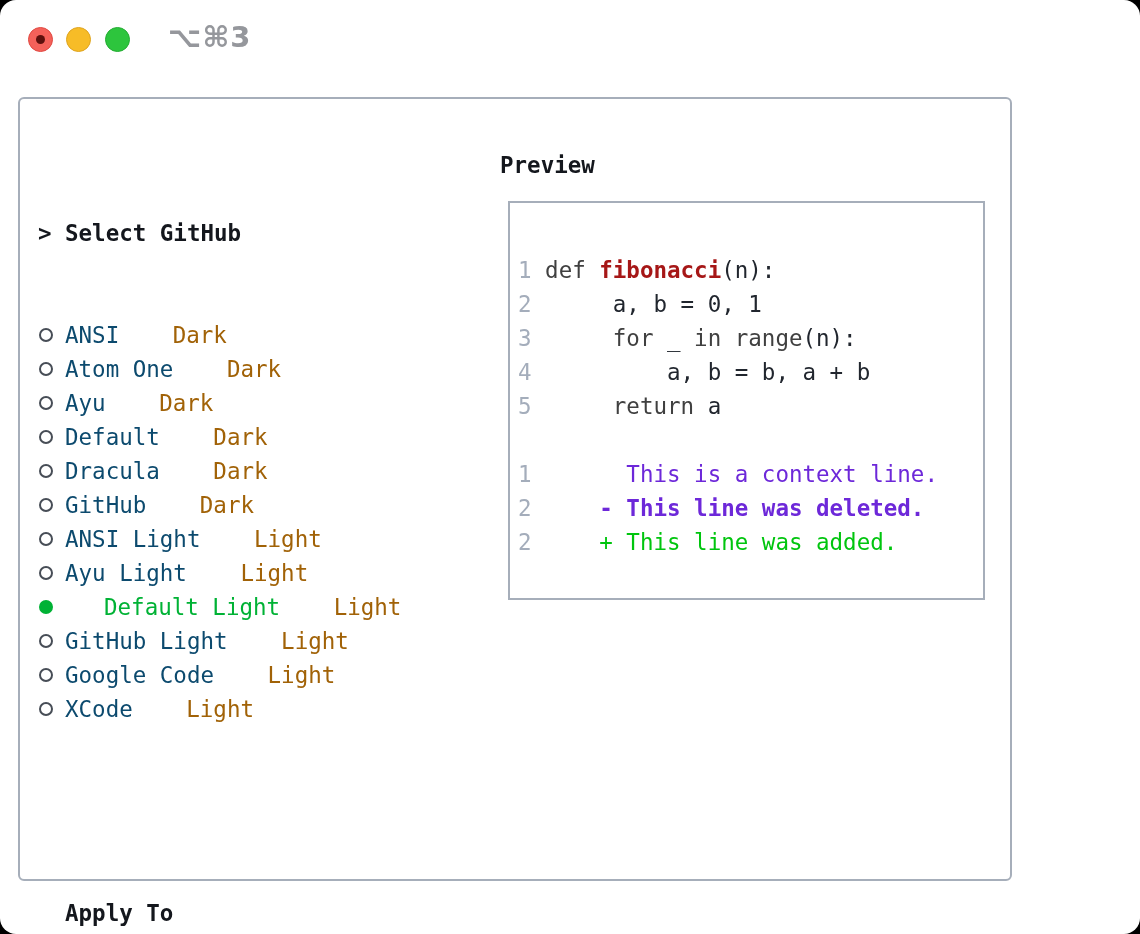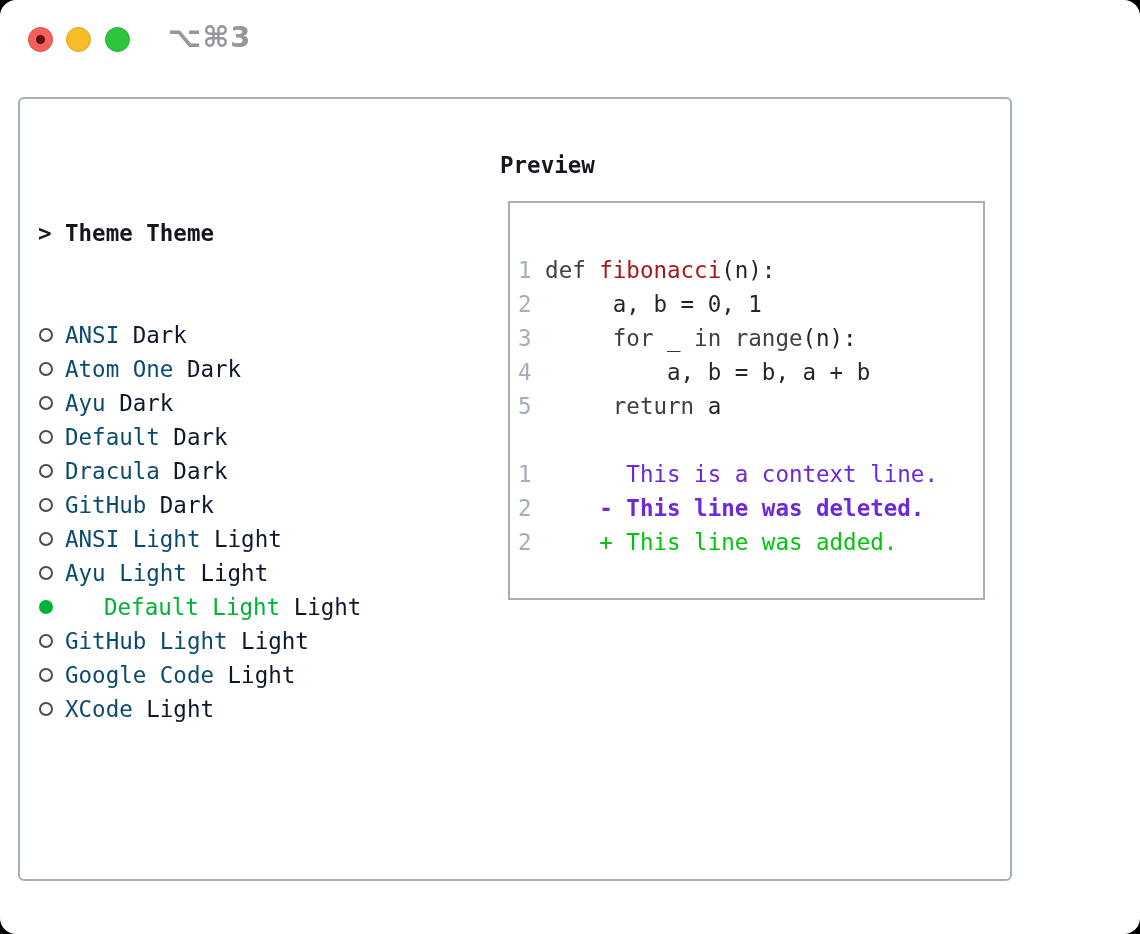--- a/index.html
+++ b/index.html
@@ -27,32 +27,32 @@
   .row{height:34px;display:flex;align-items:center;white-space:pre;}
   .spacer{height:34px;}
   .marker{width:27px;flex:none;display:flex;align-items:center;}
   .chevron{font-weight:700;color:#14171d;}
   .circle{width:14px;height:14px;border-radius:50%;border:2.5px solid #474d56;box-sizing:border-box;
           margin-left:1px;}
   .circle.sel{background:#00b235;border-color:#00b235;}
   .boldhead{font-weight:700;color:#14171d;}
   .tname{color:#0c4a6e;}
   .selname{color:#00b235;margin-left:39px;}
-  .muted{color:#0f172a;}
+  .muted{color:#a16207;margin-left:40px;}
 
   
   .preview-label{position:absolute;left:500px;top:148px;height:34px;line-height:34px;
                  font-size:22.5px;font-weight:700;color:#14171d;}
   .preview-box{position:absolute;left:508px;top:201px;width:477px;height:399px;box-sizing:border-box;
                border:2px solid #a6aeba;background:#fff;overflow:hidden;}
   .codepre{margin:0;padding:50px 0 0 8px;font-size:22.5px;line-height:34px;white-space:pre;}
   .codeline{height:34px;white-space:pre;}
   .ln{color:#a4adbb;}
   .kw{color:#404040;}
-  .fn{color:#a61717;}
+  .fn{color:#a61717;font-weight:bold;}
   .pl{color:#21262e;}
   .ctx{color:#6d28d9;}
   .del{color:#6d28d9;font-weight:bold;}
   .add{color:#00c50e;margin-top:48px;}
 </style>
 </head>
 <body>
 
 <div class="stage">
   <div class="window">
@@ -61,24 +61,27 @@
       <span class="dot"></span>
     </span>
     <span class="tlight yellow"></span>
     <span class="tlight green"></span>
     <span class="win-title">⌥⌘3</span>
 
     <div class="panel"></div>
 
     <div class="leftcol">
       <div class="row">
-        <span class="marker chevron">&gt;</span><span class="boldhead">Theme Theme</span>
+        <span class="marker chevron">&gt;</span><span class="boldhead">Select GitHub</span>
       </div>
       <div id="theme-list"><div class="row"><span class="marker"><span class="circle"></span></span><span class="tname">ANSI</span><span class="muted"> Dark</span></div><div class="row"><span class="marker"><span class="circle"></span></span><span class="tname">Atom One</span><span class="muted"> Dark</span></div><div class="row"><span class="marker"><span class="circle"></span></span><span class="tname">Ayu</span><span class="muted"> Dark</span></div><div class="row"><span class="marker"><span class="circle"></span></span><span class="tname">Default</span><span class="muted"> Dark</span></div><div class="row"><span class="marker"><span class="circle"></span></span><span class="tname">Dracula</span><span class="muted"> Dark</span></div><div class="row"><span class="marker"><span class="circle"></span></span><span class="tname">GitHub</span><span class="muted"> Dark</span></div><div class="row"><span class="marker"><span class="circle"></span></span><span class="tname">ANSI Light</span><span class="muted"> Light</span></div><div class="row"><span class="marker"><span class="circle"></span></span><span class="tname">Ayu Light</span><span class="muted"> Light</span></div><div class="row"><span class="marker"><span class="circle sel"></span></span><span class="tname selname">Default Light</span><span class="muted"> Light</span></div><div class="row"><span class="marker"><span class="circle"></span></span><span class="tname">GitHub Light</span><span class="muted"> Light</span></div><div class="row"><span class="marker"><span class="circle"></span></span><span class="tname">Google Code</span><span class="muted"> Light</span></div><div class="row"><span class="marker"><span class="circle"></span></span><span class="tname">XCode</span><span class="muted"> Light</span></div></div>
       <div class="spacer"></div>
+      <div class="row">
+        <span class="marker"></span><span class="boldhead">Apply To</span>
+      </div>
       
       
       
       
     </div>
 
     <div class="preview-label">Preview</div>
     <div class="preview-box">
       <pre class="codepre" id="code"><div class="codeline"><span class="ln">1</span><span class="pl"> </span><span class="kw">def</span><span class="pl"> </span><span class="fn">fibonacci</span><span class="pl">(n):</span></div><div class="codeline"><span class="ln">2</span><span class="pl">      a, b = 0, 1</span></div><div class="codeline"><span class="ln">3</span><span class="pl">      </span><span class="kw">for</span><span class="pl"> _ </span><span class="kw">in</span><span class="pl"> </span><span class="kw">range</span><span class="pl">(n):</span></div><div class="codeline"><span class="ln">4</span><span class="pl">          a, b = b, a + b</span></div><div class="codeline"><span class="ln">5</span><span class="pl">      </span><span class="kw">return</span><span class="pl"> a</span></div><div class="codeline"></div><div class="codeline"><span class="ln">1</span><span class="ctx">       This is a context line.</span></div><div class="codeline"><span class="ln">2</span><span class="pl">     </span><span class="del">- This line was deleted.</span></div><div class="codeline"><span class="ln">2</span><span class="pl">     </span><span class="add">+ This line was added.</span></div></pre>
     </div>

